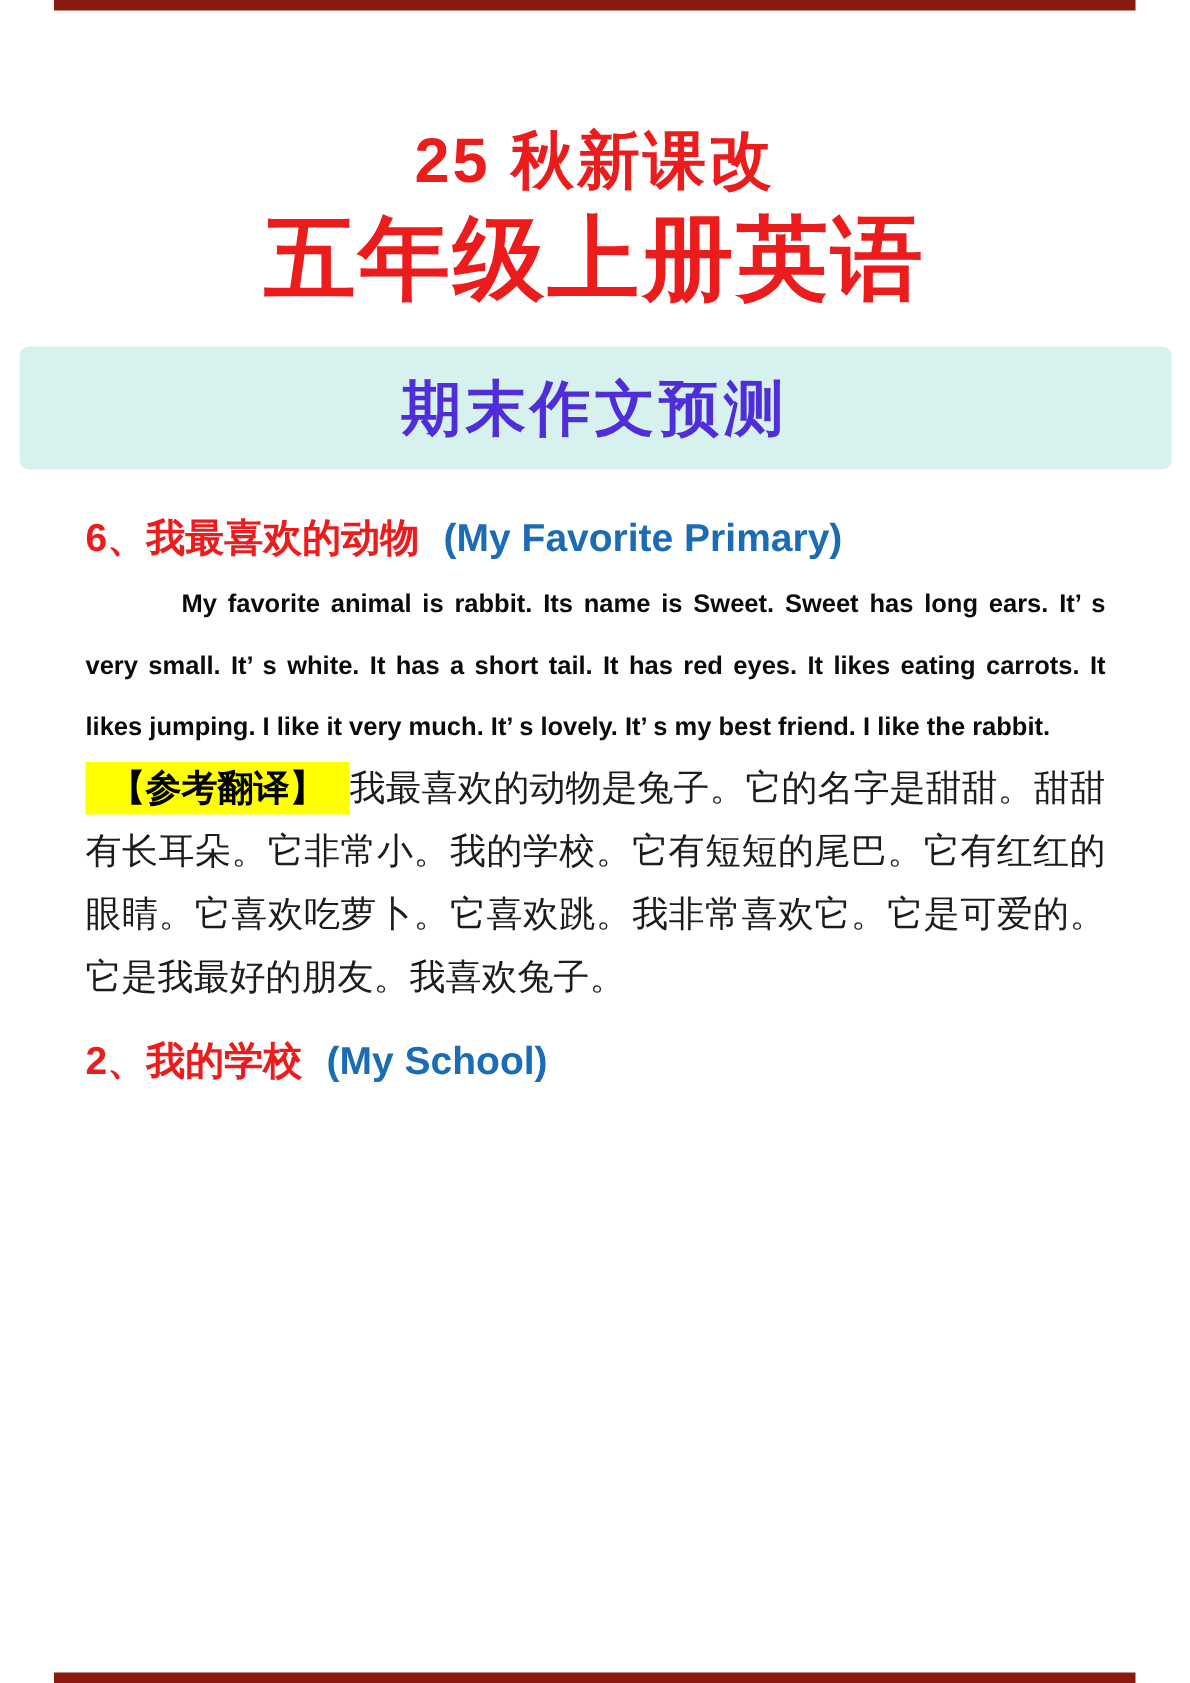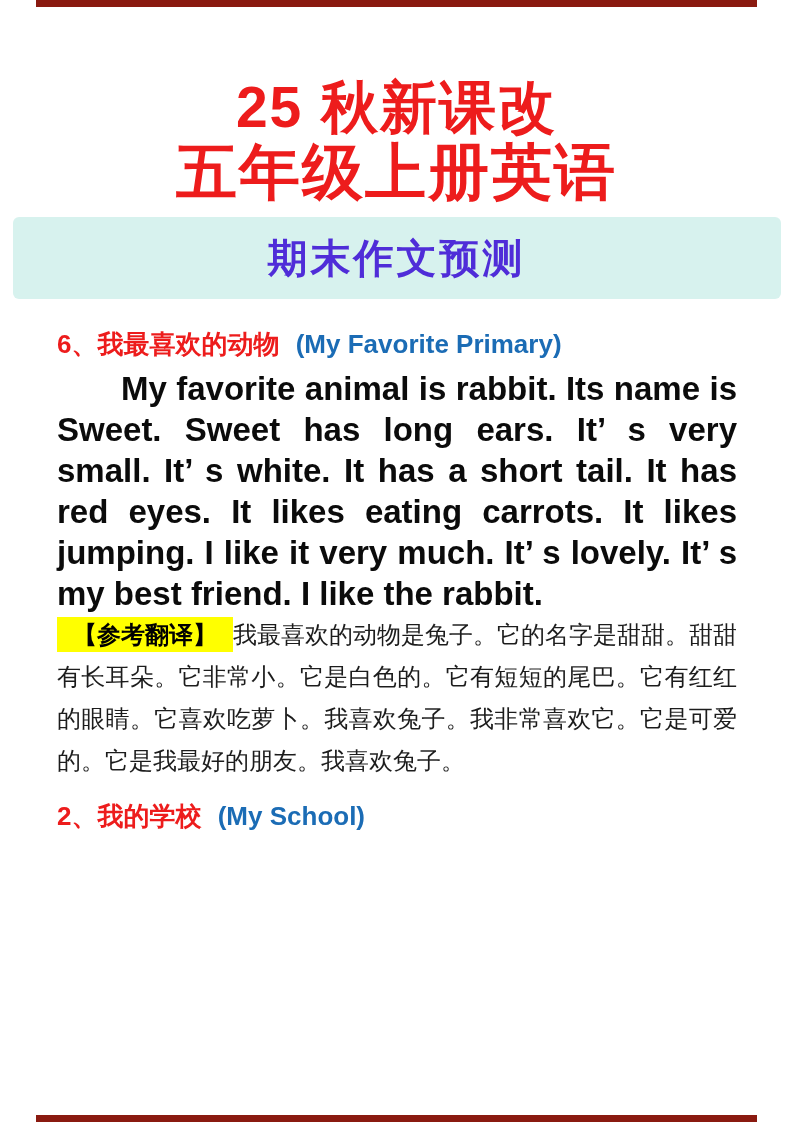--- a/index.html
+++ b/index.html
@@ -20,27 +20,27 @@
   .edge-bar.top { top: 0; }
   .edge-bar.bottom { bottom: 0; }
 
   .main-title {
     margin: 0;
     text-align: center;
     color: var(--title-red, #ed1c1c);
     font-weight: 700;
     letter-spacing: 2px;
   }
-  .t1 { font-size: 57px; line-height: 64px; padding-top: 75px; }
+  .t1 { font-size: 42px; line-height: 64px; padding-top: 75px; }
   .t2 { font-size: 61px; line-height: 66px; }
 
   .banner {
     width: 768px;
     height: 82px;
-    margin: 12px auto 0;
+    margin: 26px auto 0;
     background: var(--banner-bg, #d7f2ee);
     border-radius: 6px;
     display: flex;
     align-items: center;
     justify-content: center;
   }
   .banner-text {
     color: var(--banner-text, #4f2dd8);
     font-size: 40px;
     font-weight: 700;
@@ -54,21 +54,21 @@
     font-size: 26px;
     line-height: 32px;
     font-weight: 700;
   }
   .sec-heading.second { margin-top: 18px; }
   .sec-heading .cn { color: var(--title-red, #ed1c1c); }
   .sec-heading .en { color: var(--heading-blue, #1b6cb5); margin-left: 9px; }
 
   .body-en {
     margin: 8px 0 0;
-    font-size: 33px;
+    font-size: 17px;
     line-height: 41px;
     font-weight: 700;
     color: #0b0b0b;
     text-align: justify;
   }
   .body-en.indent1 { text-indent: 64px; }
   .body-en.indent2 { text-indent: 48px; }
 
   .translation {
     margin: 0;
@@ -103,21 +103,21 @@
   <div class="content">
 
     <h2 class="sec-heading">
       <span class="cn">6、我最喜欢的动物</span>
       <span class="en">(My Favorite Primary)</span>
     </h2>
 
     <p class="body-en indent1">My favorite animal is rabbit. Its name is Sweet. Sweet has long ears. It’ s very small. It’ s white. It has a short tail. It has red eyes. It likes eating carrots. It likes jumping. I like it very much. It’ s lovely. It’ s my best friend. I like the rabbit.</p>
 
     <p class="translation">
-      <span class="hl-label">【参考翻译】</span><span>我最喜欢的动物是兔子。它的名字是甜甜。甜甜有长耳朵。它非常小。它是白色的。它有短短的尾巴。它有红红的眼睛。它喜欢吃萝卜。我喜欢兔子。我非常喜欢它。它是可爱的。它是我最好的朋友。我喜欢兔子。</span>
+      <span class="hl-label">【参考翻译】</span><span>我最喜欢的动物是兔子。它的名字是甜甜。甜甜有长耳朵。它非常小。我的学校。它有短短的尾巴。它有红红的眼睛。它喜欢吃萝卜。它喜欢跳。我非常喜欢它。它是可爱的。它是我最好的朋友。我喜欢兔子。</span>
     </p>
 
     <h2 class="sec-heading second">
       <span class="cn">2、我的学校</span>
       <span class="en">(My School)</span>
     </h2>
 
 
   </div>
 </main>

